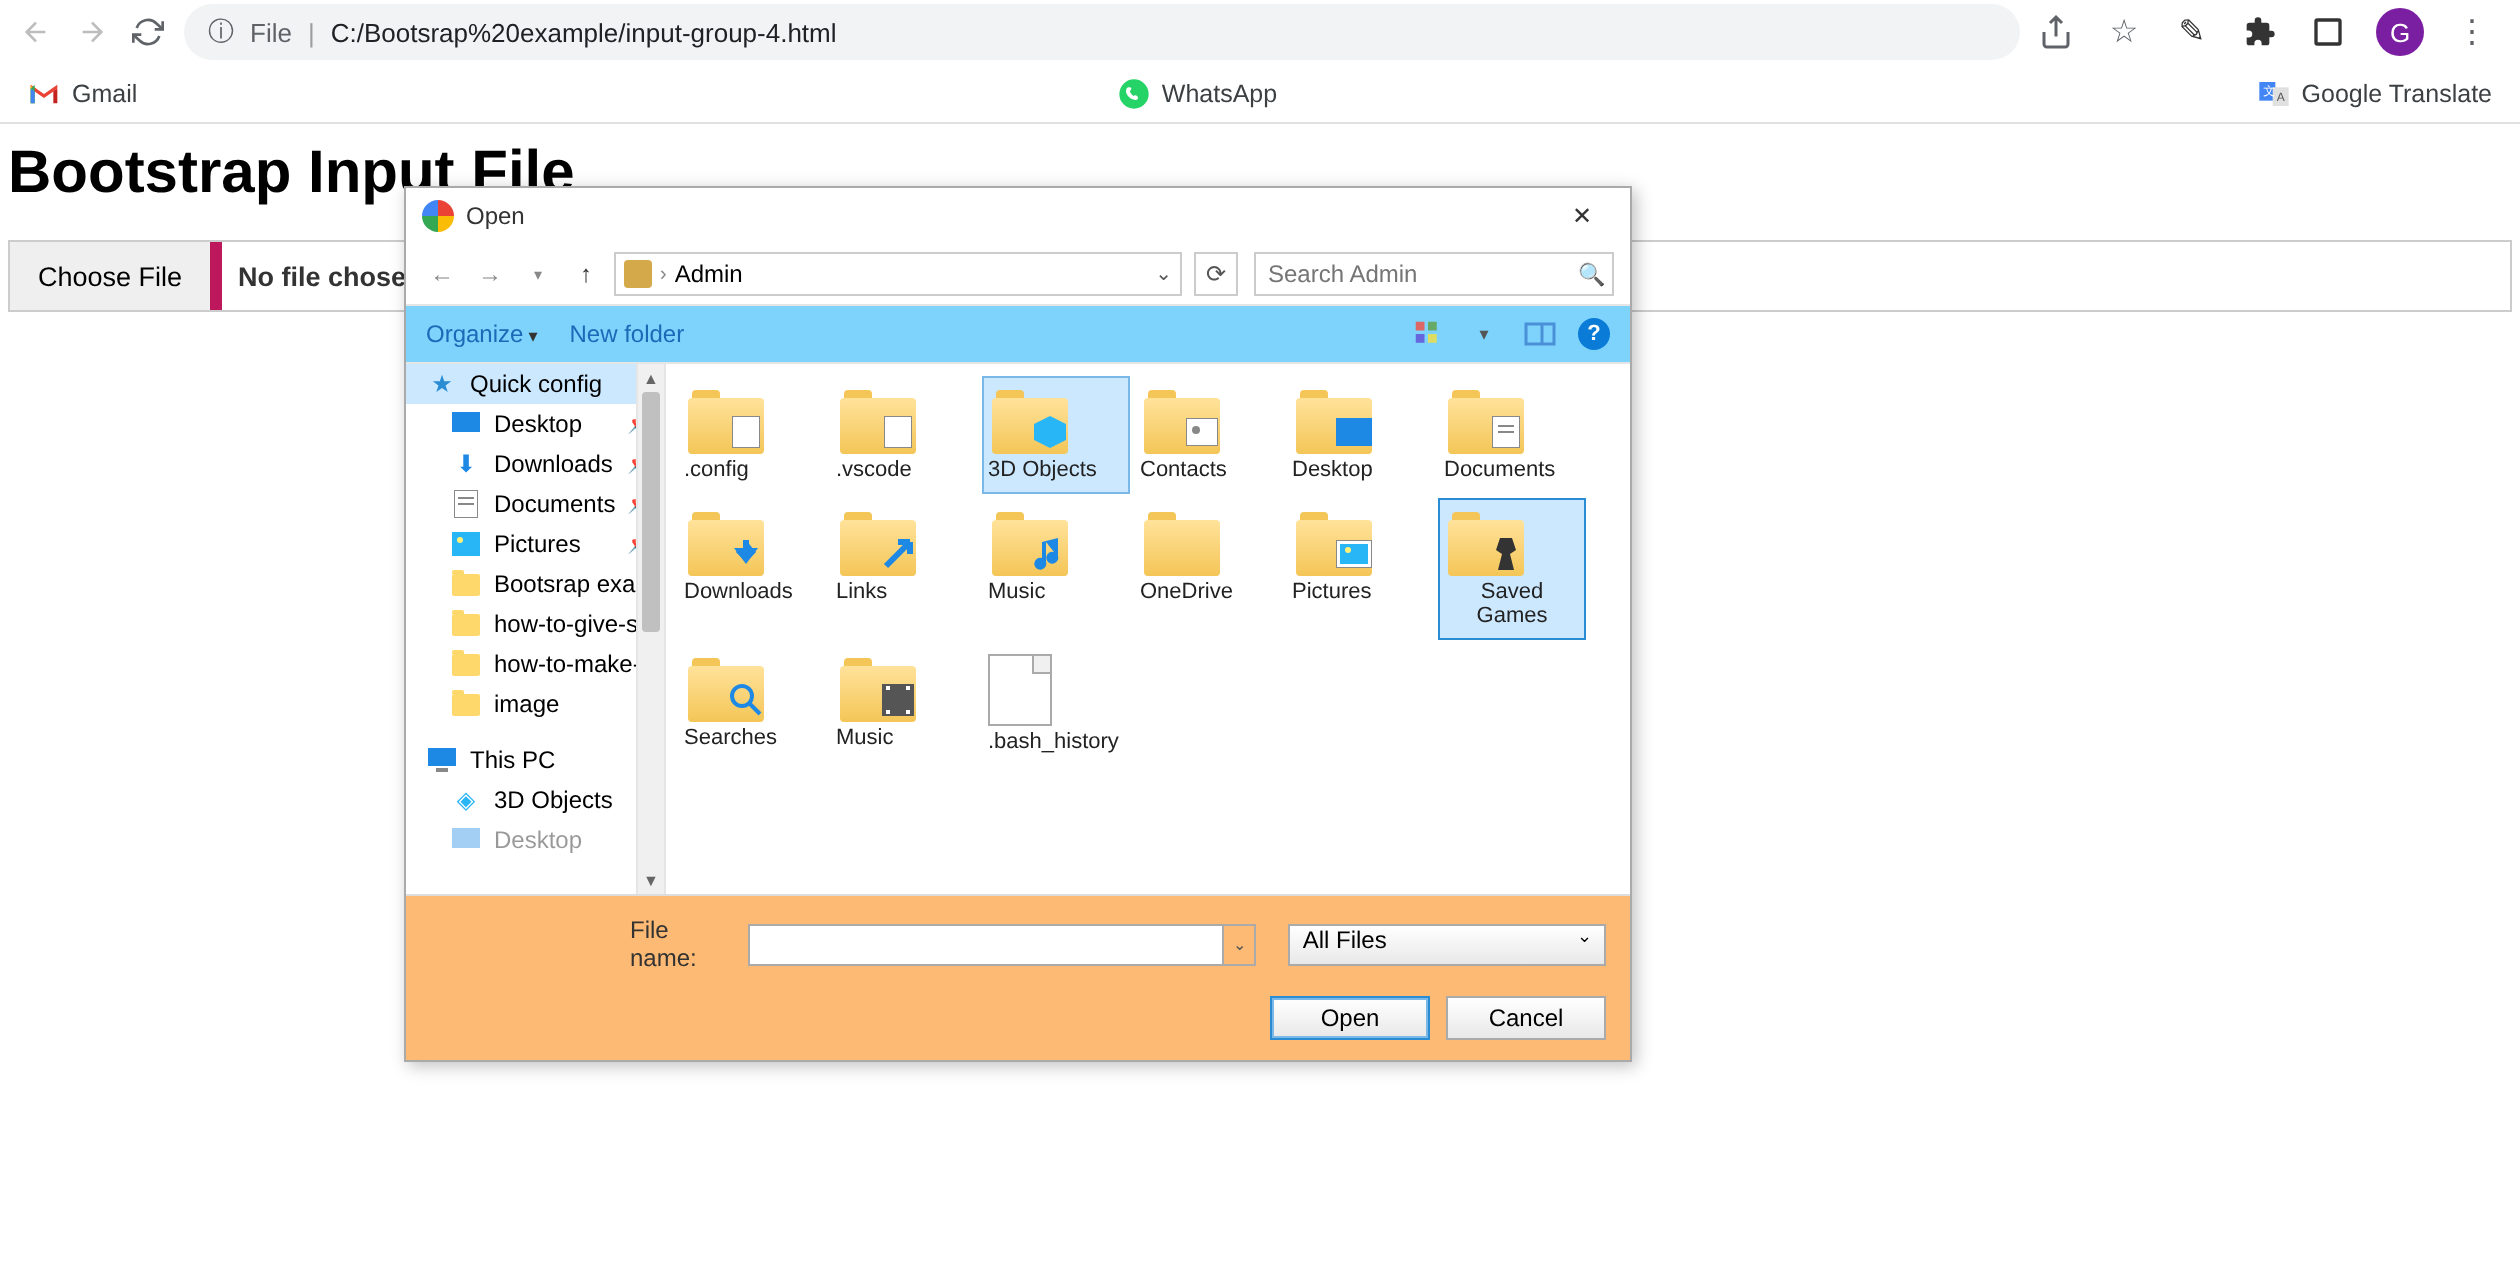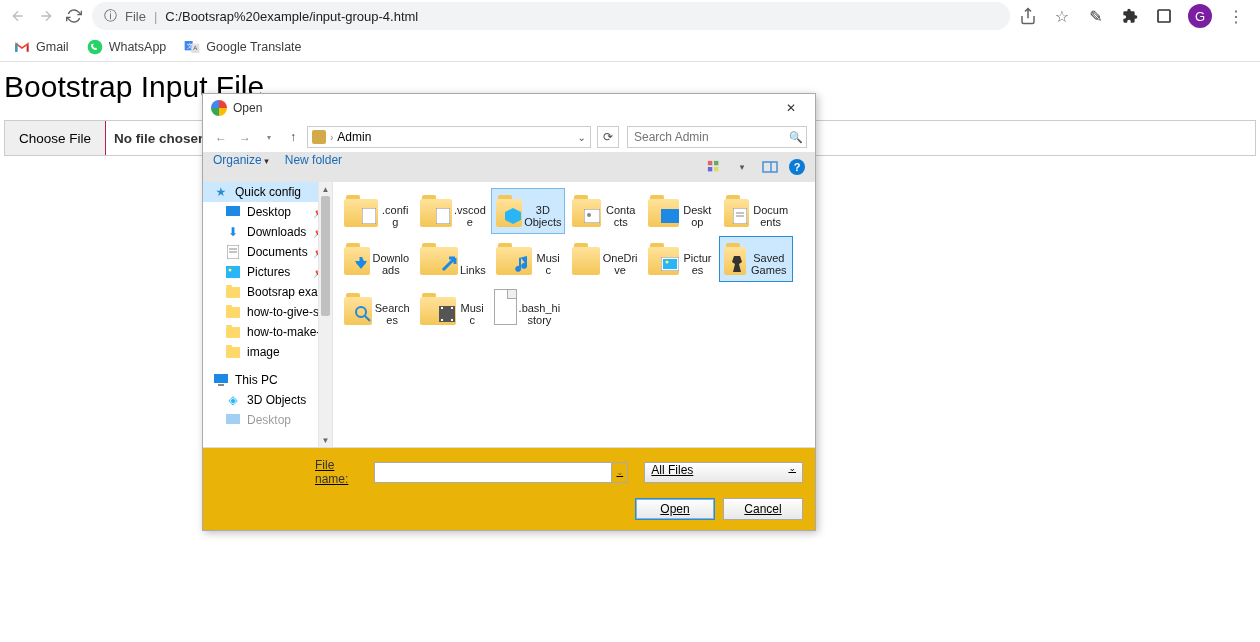--- a/index.html
+++ b/index.html
@@ -8,83 +8,83 @@
     
     .chrome-toolbar { display: flex; align-items: center; height: 32px; padding: 0 8px; gap: 8px; background:#fff; }
     .nav-icon { width: 20px; height: 20px; display:flex; align-items:center; justify-content:center; color:#5f6368; cursor:pointer; }
     .nav-icon.disabled { color: #bdbdbd; }
     .address-bar { flex:1; height:28px; background:#f1f3f4; border-radius:14px; display:flex; align-items:center; padding:0 12px; gap:8px; font-size:13px; color:#5f6368; max-width: 950px; }
     .address-text { color:#202124;text-align:right; }
     .right-icons { display:flex; align-items:center; gap:14px; margin-left:auto; padding-right:6px;}
     .profile-badge { width:24px; height:24px; border-radius:50%; background:#7b1fa2; color:#fff; display:flex; align-items:center; justify-content:center; font-size:13px; font-weight:500;}
     
     
-    .bookmarks-bar { display:flex; align-items:center; height:30px; padding:0 14px; gap:18px; font-size:12.5px; border-bottom:1px solid #e0e0e0; }
+    .bookmarks-bar { display:flex; align-items:center; height:30px; padding:0 14px; gap:18px; font-size:12.5px; border-bottom:1px solid #e0e0e0;justify-content:space-between; }
     .bookmark-item { display:flex; align-items:center; gap:6px; color:#3c4043; cursor:pointer;}
     .bk-icon { width:16px; height:16px; display:flex; align-items:center; justify-content:center;}
     
     
     .page-content { padding:0 4px; }
-    .page-title { font-size:30px; font-weight:400; margin:8px 0 16px 0; }
+    .page-title { font-size:30px; font-weight:700; margin:8px 0 16px 0; }
     .file-row { display:flex; align-items:center; border:1px solid #ccc; height:36px; width:100%; }
-    .choose-btn { background:#efefef; border:none; border-right:1px solid #be185d; height:100%; padding:0 14px; font-size:13.5px; cursor:pointer;}
+    .choose-btn { background:#efefef; border:none; border-right:6px solid #be185d; height:100%; padding:0 14px; font-size:13.5px; cursor:pointer;}
     .no-file { padding:0 8px; font-size:13.5px; color:#333;font-weight:bold;}
     
     
     .dialog { position:absolute; left:202px; top:93px; width:614px; height:438px; background:#fff; border:1px solid #aaa; box-shadow:2px 2px 8px rgba(0,0,0,0.25); display:flex; flex-direction:column;}
     .dialog-titlebar { height:28px; display:flex; align-items:center; padding:0 8px; font-size:12px; color:#333;}
     .dialog-titlebar .title-icon { width:16px; height:16px; margin-right:6px; border-radius:50%; background:conic-gradient(#ea4335 0 90deg,#fbbc05 90deg 180deg,#34a853 180deg 270deg,#4285f4 270deg 360deg);}
     .dialog-close { margin-left:auto; width:32px; height:20px; display:flex;align-items:center;justify-content:center; cursor:pointer; color:#333;}
     
     .dialog-nav { height:30px; display:flex; align-items:center; padding:0 8px; gap:4px; font-size:12px;}
     .nav-btn { width:20px; height:20px; display:flex; align-items:center; justify-content:center; color:#888;}
     .nav-btn.active{ color:#333; cursor:pointer;}
     .path-box { flex:1; height:22px; border:1px solid #ccc; display:flex; align-items:center; padding:0 4px; gap:4px; background:#fff;}
     .path-box .user-ico{width:14px;height:14px;background:#d4a94a;border-radius:2px;}
     .path-sep{color:#888;font-size:10px;}
     .path-drop{margin-left:auto;color:#555;font-size:10px;}
     .refresh-btn{width:22px;height:22px;border:1px solid #ccc;display:flex;align-items:center;justify-content:center;color:#555;margin-left:2px;}
     .search-box{width:180px;height:22px;border:1px solid #ccc;display:flex;align-items:center;padding:0 6px;margin-left:4px;color:#888;}
     .search-box input{border:none;outline:none;flex:1;font-size:12px;color:#888;background:transparent;}
     .search-ico{color:#555;font-size:11px;}
     
-    .dialog-toolbar{height:30px;background:#e5e5e5;border-top:1px solid #e5e5e5;border-bottom:1px solid #e5e5e5;display:flex;padding:0 10px;gap:16px;font-size:12px;color:#1a6ab8;}
+    .dialog-toolbar{height:30px;background:#7dd3fc;border-top:1px solid #e5e5e5;border-bottom:1px solid #e5e5e5;display:flex;align-items:center;padding:0 10px;gap:16px;font-size:12px;color:#1a6ab8;}
     .org-drop::after{content:" ▾";color:#333;font-size:9px;}
     .toolbar-right{margin-left:auto;display:flex;align-items:center;gap:10px;}
     .tb-icon{width:18px;height:18px;display:flex;align-items:center;justify-content:center;color:#555;}
     .help-icon{width:16px;height:16px;border-radius:50%;background:#0a7bd6;color:#fff;font-size:11px;display:flex;align-items:center;justify-content:center;font-weight:bold;}
     
     .dialog-body{flex:1;display:flex;overflow:hidden;background:#fff;}
     .sidebar{width:130px;border-right:1px solid #e5e5e5;overflow:hidden;font-size:12px;position:relative;}
     .side-item{display:flex;align-items:center;gap:6px;padding:3px 6px 3px 22px;cursor:pointer;white-space:nowrap;overflow:hidden;}
     .side-item.header{padding-left:10px;}
     .side-item.selected{background:#cce8ff;}
     .side-ico{width:16px;height:14px;flex-shrink:0;display:flex;align-items:center;justify-content:center;}
     .pin{margin-left:auto;color:#888;font-size:10px;}
     .folder-mini{width:14px;height:11px;background:#ffd86b;border-radius:1px;position:relative;}
     .folder-mini::before{content:"";position:absolute;top:-2px;left:0;width:6px;height:2px;background:#ffd86b;border-radius:1px 1px 0 0;}
     .scroll-track{position:absolute;right:0;top:0;bottom:0;width:14px;background:#f0f0f0;border-left:1px solid #e5e5e5;}
     .scroll-arrow{height:14px;display:flex;align-items:center;justify-content:center;font-size:8px;color:#666;}
     .scroll-thumb{position:absolute;top:14px;left:2px;right:2px;height:120px;background:#c0c0c0;border-radius:2px;}
     
     .file-area{flex:1;padding:6px;overflow:auto;}
     .file-grid{display:flex;flex-wrap:wrap;gap:2px;align-content:flex-start;}
-    .file-item{width:74px;display:flex;flex-direction:row;align-items:flex-end;padding:4px 2px;cursor:pointer;border:1px solid transparent;}
+    .file-item{width:74px;display:flex;flex-direction:column;align-items:flex-start;padding:4px 2px;cursor:pointer;border:1px solid transparent;}
     .file-item.highlighted{background:#cce8ff;border:1px solid #7ab8e8;}
     .file-item.selected{background:#cce8ff;border:1px solid #2a8dd4;}
     .folder-ico{width:42px;height:34px;position:relative;margin-bottom:2px;}
     .folder-body{position:absolute;bottom:0;left:2px;right:2px;height:28px;background:linear-gradient(#ffe29a,#f4c657);border-radius:2px;}
     .folder-tab{position:absolute;top:2px;left:4px;width:14px;height:6px;background:#f4c657;border-radius:2px 2px 0 0;}
     .folder-overlay{position:absolute;bottom:2px;right:2px;width:18px;height:18px;display:flex;align-items:center;justify-content:center;}
     .file-label{font-size:11px;text-align:center;line-height:1.15;color:#222;word-break:break-word;}
     
     .doc-ico{width:32px;height:36px;background:#fff;border:1px solid #aaa;position:relative;margin-bottom:2px;}
     .doc-ico::before{content:"";position:absolute;top:0;right:0;width:8px;height:8px;background:#f0f0f0;border-left:1px solid #aaa;border-bottom:1px solid #aaa;}
     
-    .dialog-footer{background:#eab308;border-top:1px solid #ddd;padding:10px 12px;text-decoration:underline;}
+    .dialog-footer{background:#fdba74;border-top:1px solid #ddd;padding:10px 12px;}
     .filename-row{display:flex;align-items:center;gap:8px;margin-bottom:12px;}
     .filename-label{font-size:12px;color:#333;margin-left:100px;}
     .filename-input{width:238px;height:21px;border:1px solid #aaa;background:#fff;padding:0 4px;font-size:12px;}
     .filename-drop{width:16px;height:21px;border:1px solid #aaa;border-left:none;display:flex;align-items:center;justify-content:center;font-size:8px;color:#555;}
     .filter-select{width:172px;height:21px;border:1px solid #aaa;background:linear-gradient(#fff,#e8e8e8);padding:0 6px;font-size:12px;display:flex;justify-content:space-between;margin-left:8px;}
     .btn-row{display:flex;justify-content:flex-end;gap:8px;}
     .dlg-btn{width:80px;height:22px;font-size:12px;border:1px solid #aaa;background:linear-gradient(#fff,#e8e8e8);cursor:pointer;}
     .dlg-btn.primary{border:1px solid #2a8dd4;box-shadow:inset 0 0 0 1px #7ab8e8;}
     
     svg{display:block;}

